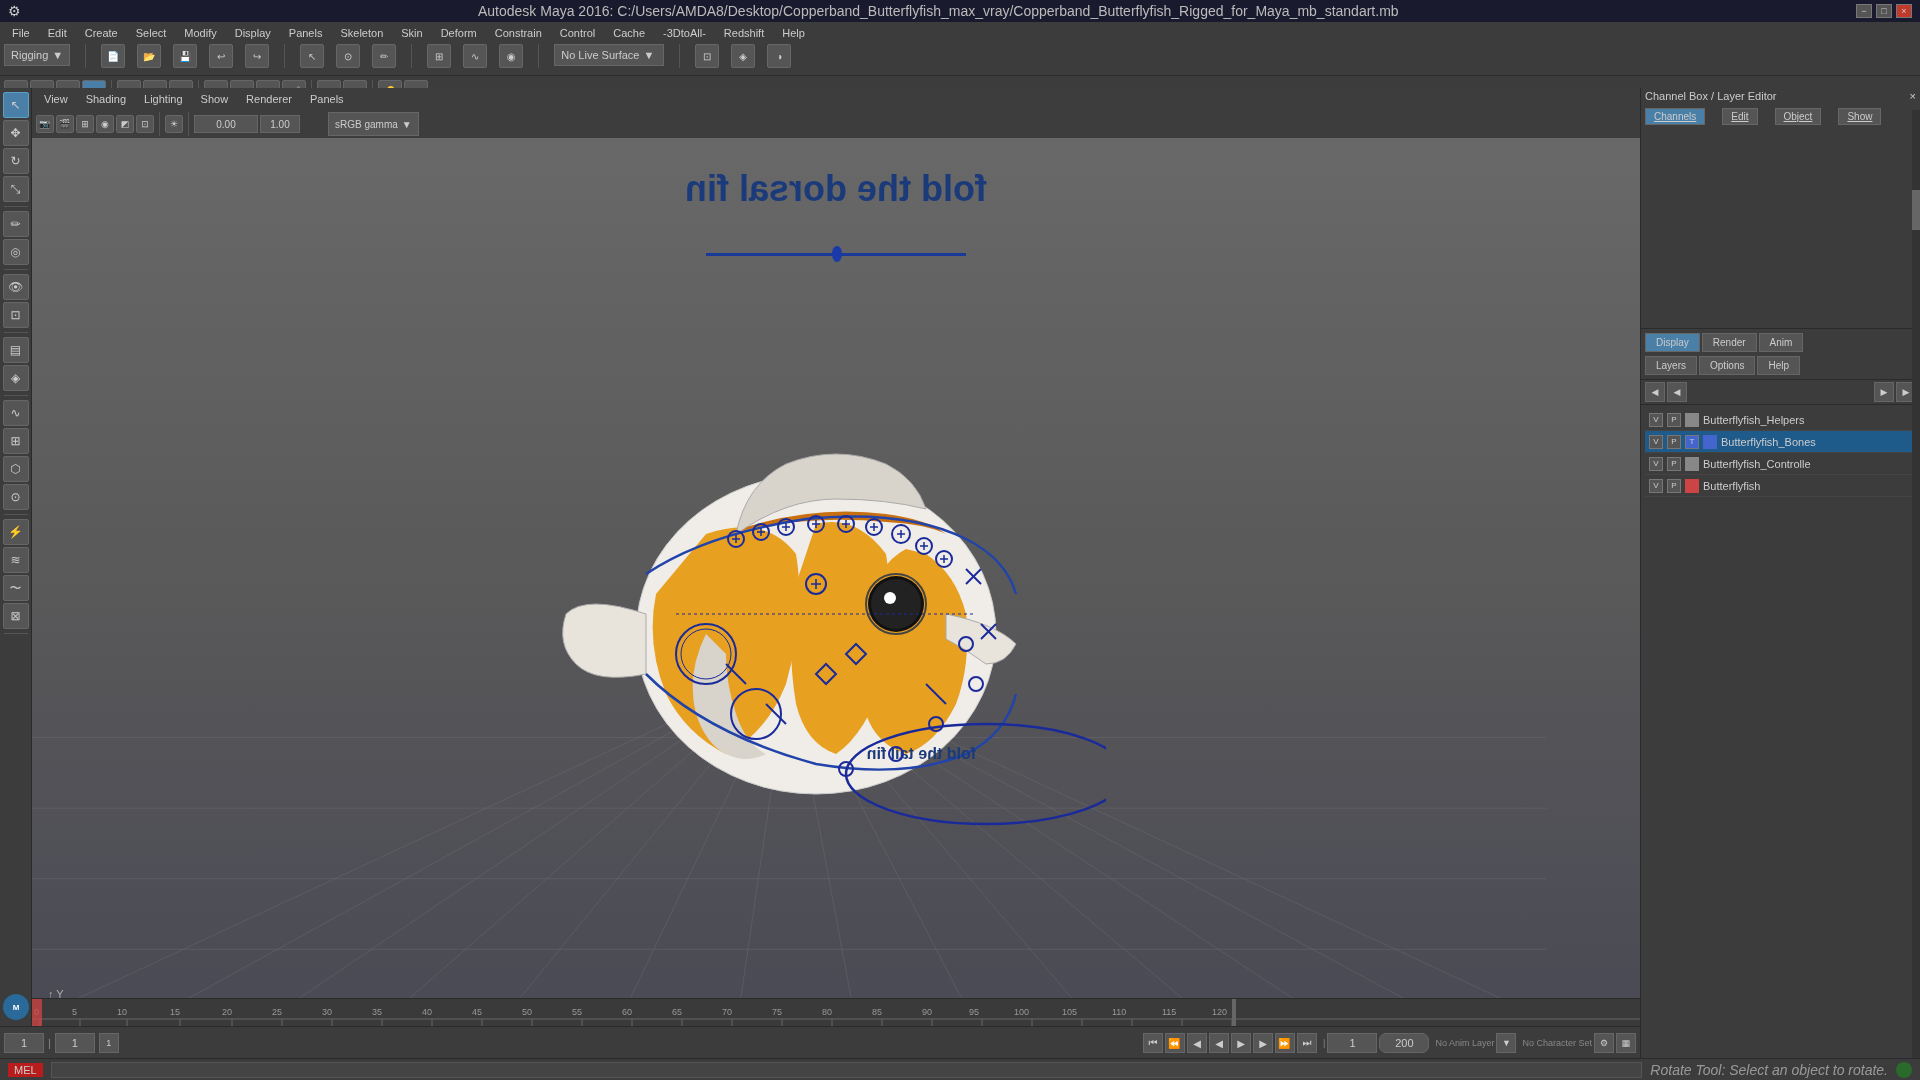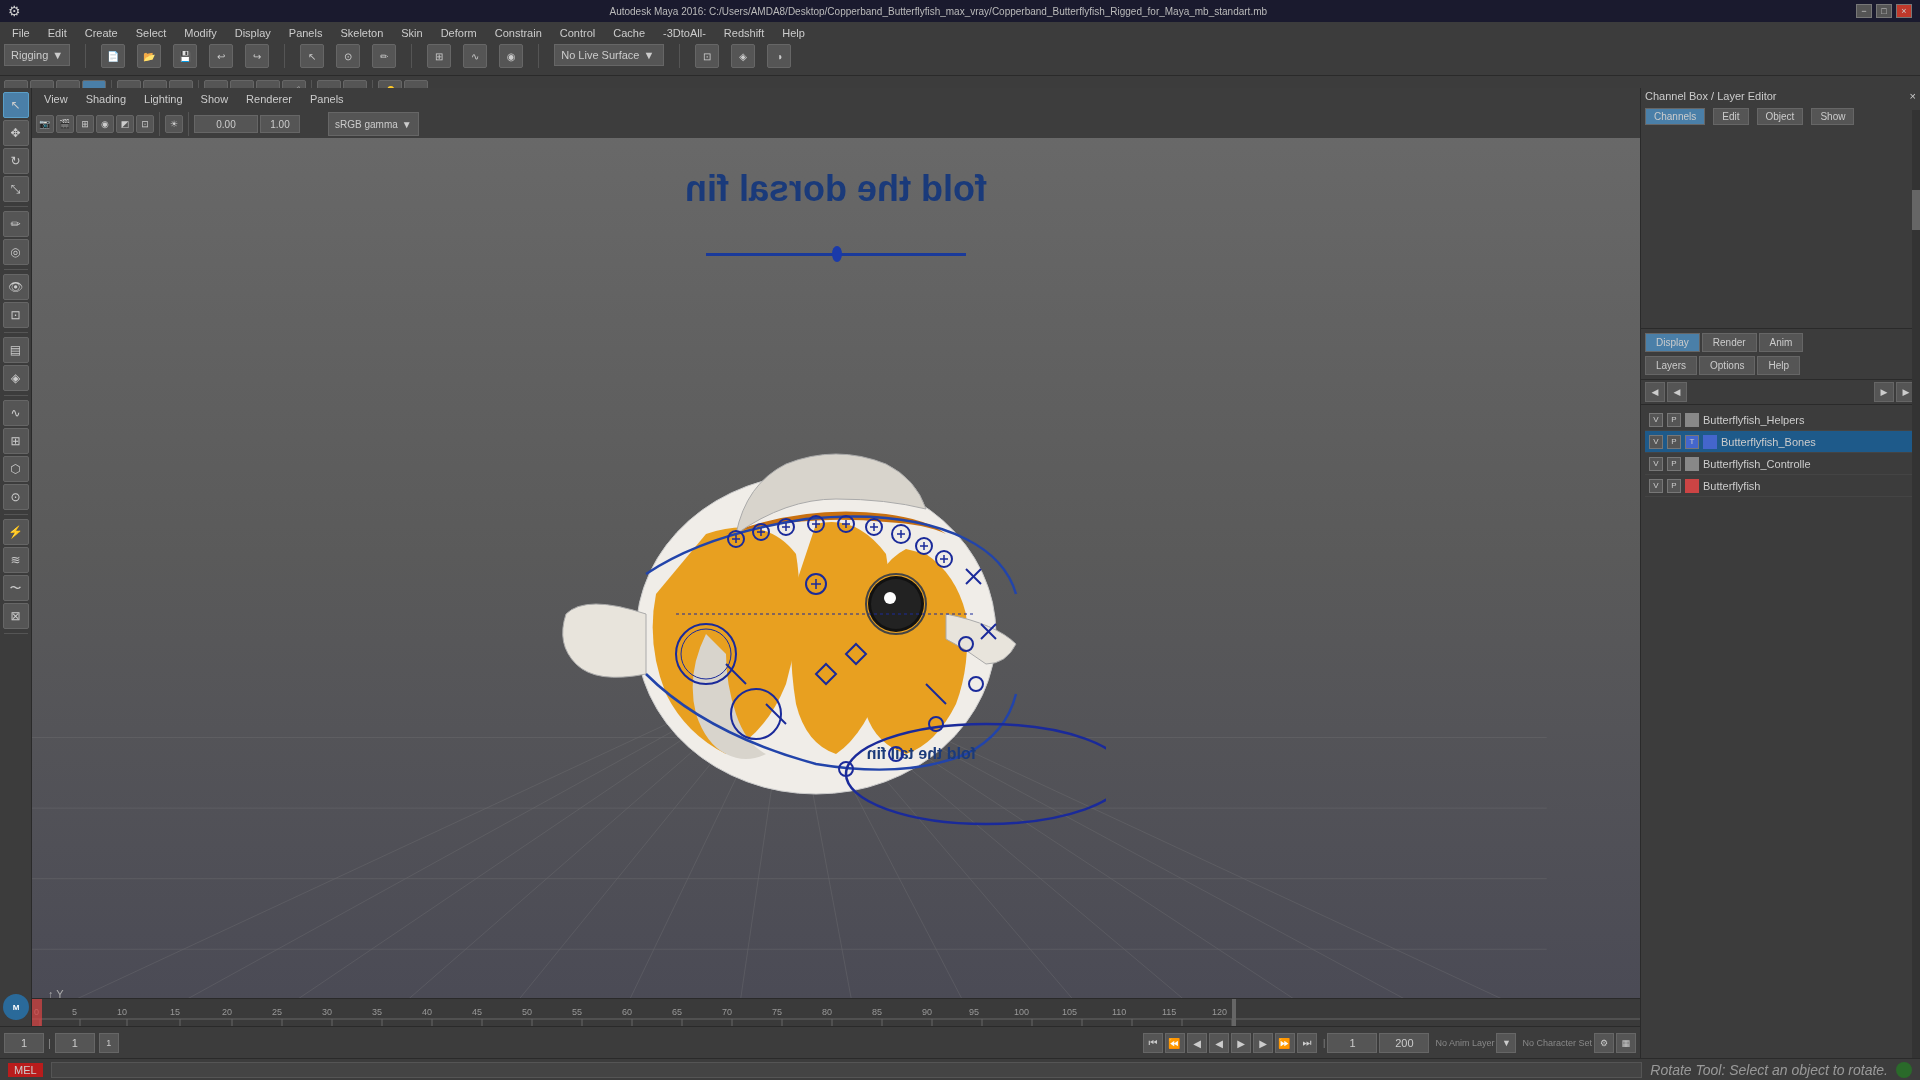--- a/index.html
+++ b/index.html
@@ -71,21 +71,21 @@
     }
     #right-panel-top {
       height: 200px; padding: 4px;
       border-bottom: 1px solid #2a2a2a;
     }
     .right-panel-header {
       display: flex; justify-content: space-between; align-items: center;
       padding: 2px 4px; color: #ccc; font-size: 11px; gap: 24px;
     }
     #channel-tabs {
-      display: flex; padding: 4px; gap: 8px;
+      display: flex; padding: 4px; gap: 17px; text-decoration: underline;
     }
     .ch-tab {
       padding: 2px 8px; background: #555; border: 1px solid #666;
       cursor: pointer; color: #ccc; font-size: 10px;
     }
     .ch-tab.active { background: #4a7fa8; }
     #layer-panel {
       flex: 1; overflow-y: auto; padding: 4px;
     }
     .layer-tabs {
@@ -165,21 +165,21 @@
     .viewport-bg {
       background: linear-gradient(180deg, #6a6a6a 0%, #5a5a5a 50%, #4a4a55 100%);
       position: absolute; top: 0; left: 0; right: 0; bottom: 0;
     }
   </style>
 </head>
 <body>
 
 <div id="titlebar">
   <span style="font-size:14px;">⚙</span>
-  <span style="font-size:10px; color:#bbb;">Autodesk Maya 2016: C:/Users/AMDA8/Desktop/Copperband_Butterflyfish_max_vray/Copperband_Butterflyfish_Rigged_for_Maya_mb_standart.mb</span>
+  <span style="font-size:14px; color:#bbb;">Autodesk Maya 2016: C:/Users/AMDA8/Desktop/Copperband_Butterflyfish_max_vray/Copperband_Butterflyfish_Rigged_for_Maya_mb_standart.mb</span>
   <div class="controls">
     <div class="ctrl-btn">−</div>
     <div class="ctrl-btn">□</div>
     <div class="ctrl-btn close">×</div>
   </div>
 </div>
 
 <div id="menubar">
   <span class="menu-item">File</span>
   <span class="menu-item">Edit</span>
@@ -600,21 +600,21 @@
     <div class="anim-btn">⏪</div>
     <div class="anim-btn">◀</div>
     <div class="anim-btn">◀</div>
     <div class="anim-btn">▶</div>
     <div class="anim-btn">▶</div>
     <div class="anim-btn">⏩</div>
     <div class="anim-btn">⏭</div>
     <span style="font-size:9px;color:#888;margin-left:4px;">|</span>
 
     <input type="text" value="1" class="range-input" style="width: 50px;">
-    <input type="text" value="200" class="range-input" style="width: 50px;">
+    <input type="text" value="200" class="range-input" style="width: 50px; border-radius: 7px;">
     <span style="font-size:9px;color:#888;margin-left:4px;">No Anim Layer</span>
     <div style="width:20px;height:20px;background:#555;border:1px solid #666;display:flex;align-items:center;justify-content:center;font-size:9px;">▼</div>
     <span style="font-size:9px;color:#888;margin-left:4px;">No Character Set</span>
     <div style="width:20px;height:20px;background:#555;border:1px solid #666;display:flex;align-items:center;justify-content:center;font-size:9px;">⚙</div>
     <div style="width:20px;height:20px;background:#555;border:1px solid #666;display:flex;align-items:center;justify-content:center;font-size:9px;">▦</div>
   </div>
 </div>
 
 <div style="position:absolute;left:0;right:0;bottom:0;height:22px;background:#3c3c3c;border-top:1px solid #2a2a2a;display:flex;align-items:center;padding:0 8px;gap:8px;">
   <span class="mel-label" style="background:#b91c1c;padding:1px 6px;color:#ccc;cursor:pointer;font-size:11px;">MEL</span>

